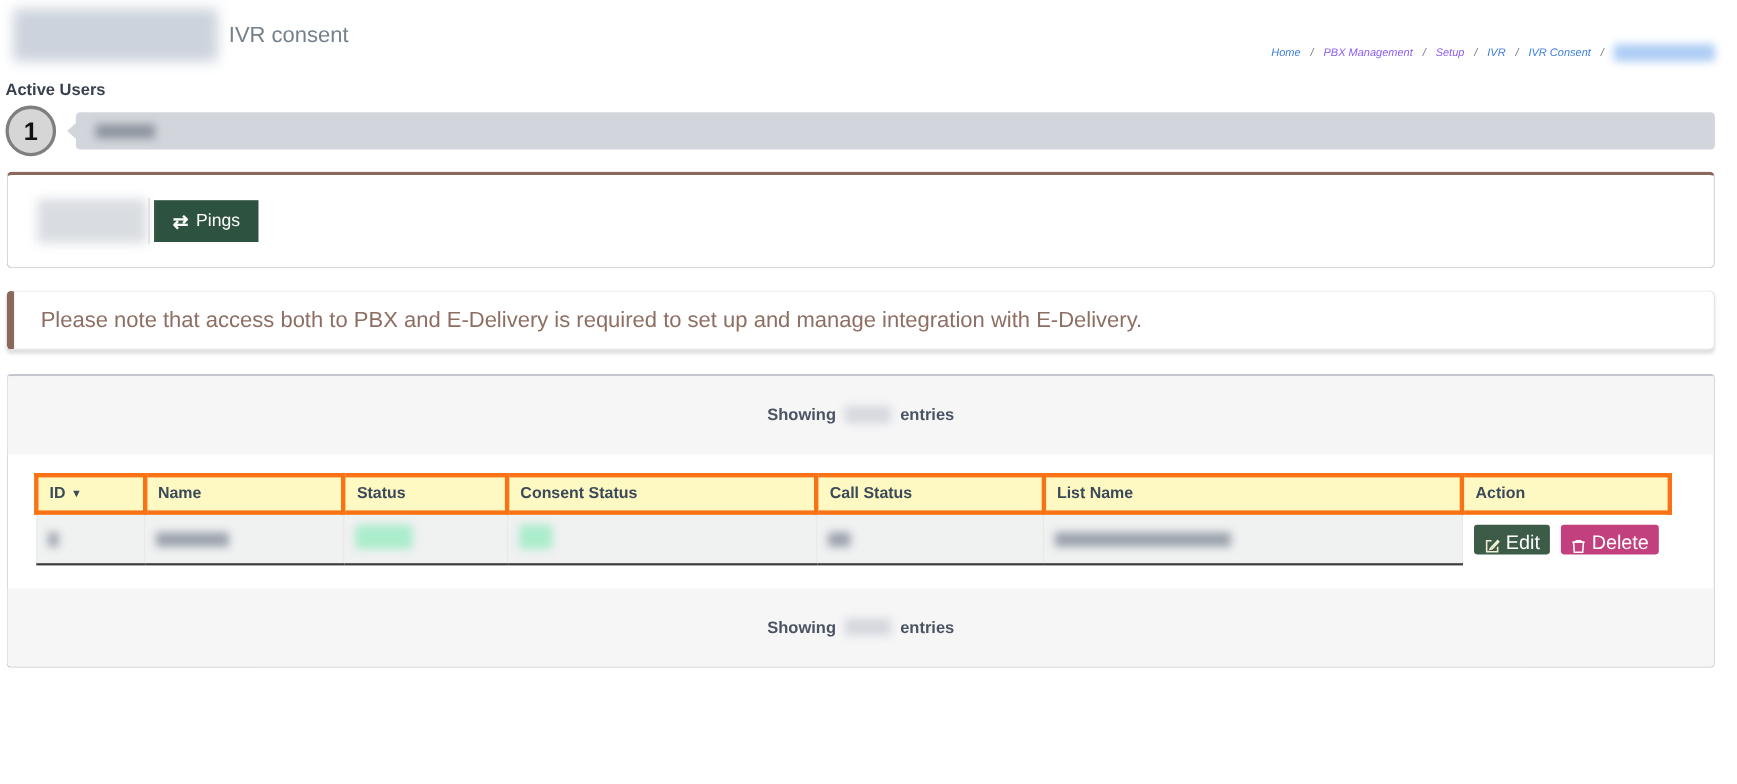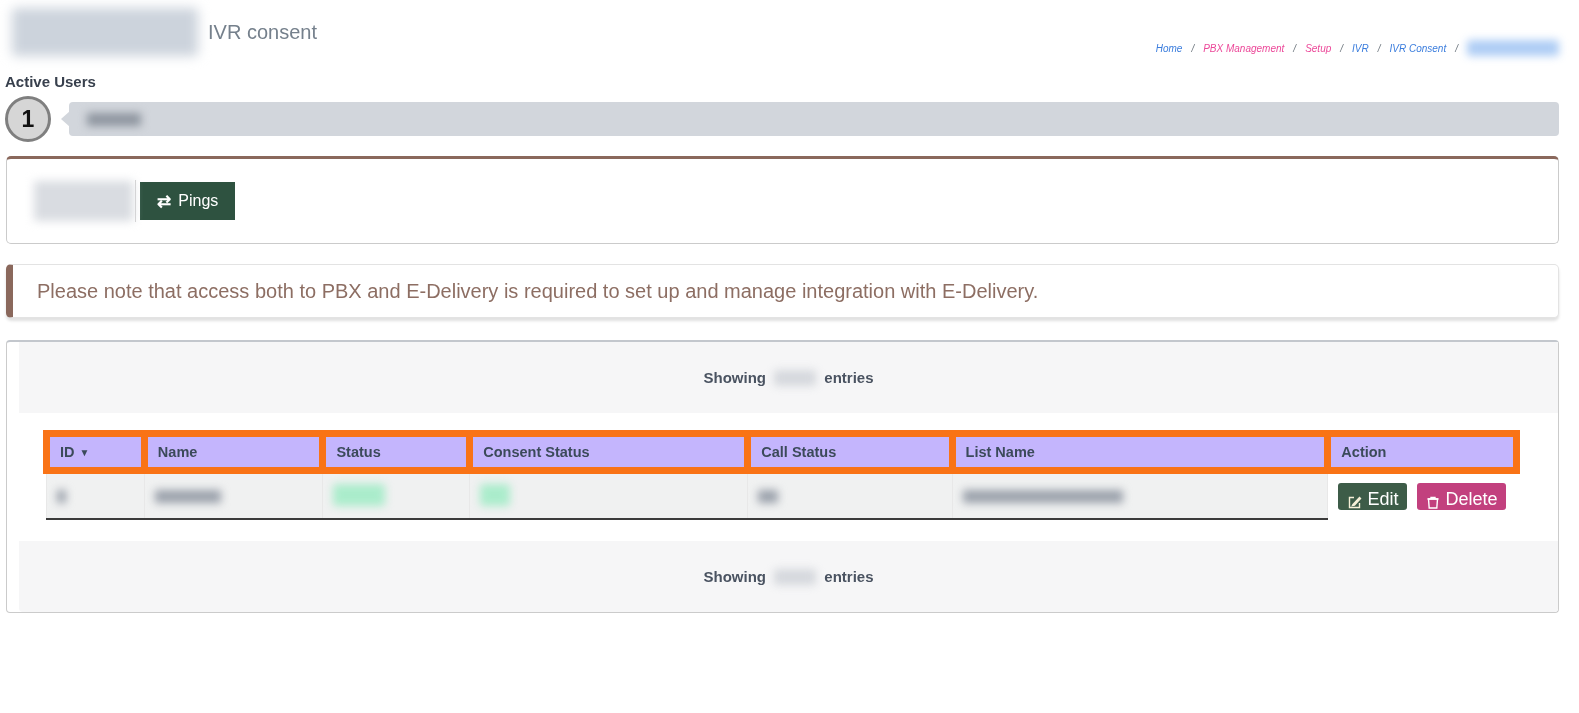--- a/index.html
+++ b/index.html
@@ -12,21 +12,21 @@
   }
   .blur { filter: blur(4px); border-radius: 3px; display: inline-block; }
 
   
   .header { display: flex; justify-content: space-between; align-items: flex-end; padding: 8px 20px 0 12px; }
   .title-wrap { display: flex; align-items: center; gap: 10px; }
   .title-redacted { width: 186px; height: 48px; background: #ccd3dc; filter: blur(6px); border-radius: 3px; }
   .page-title { font-size: 20px; font-weight: 400; color: #75808c; }
   .breadcrumb { margin-top: 14px; font-style: italic; font-size: 10px; color: #6c757d; display: flex; align-items: center; gap: 9px; white-space: nowrap; }
   .breadcrumb a { color: #3b7ddd; text-decoration: none; }
-  .crumb-plain { color: #ec4899; }
+  .crumb-plain { color: #8b5cf6; }
   .crumb-redacted { width: 92px; height: 16px; background: #aecdf5; filter: blur(4px); vertical-align: middle; }
 
   
   .active-users-label { margin: 17px 0 6px 5px; font-size: 15px; font-weight: bold; color: #38404d; }
   .active-users-row { display: flex; align-items: center; margin: 0 20px 0 5px; }
   .user-circle {
     width: 46px; height: 46px; border-radius: 50%; flex: 0 0 46px;
     background: #d6d6d6; border: 3px solid #7f7f7f;
     display: flex; align-items: center; justify-content: center;
     font-size: 23px; font-weight: bold; color: #111; z-index: 2;
@@ -58,21 +58,21 @@
     margin: 20px 20px 0 6px; background: #fff; min-height: 54px;
     border: 1px solid #e3e3e3; border-left: 7px solid #8a685c; border-radius: 5px;
     box-shadow: 0 3px 3px rgba(0,0,0,0.12);
     display: flex; align-items: center; padding: 8px 24px;
     color: #8d6e63; font-size: 20px;
   }
 
   
   .main-card {
     margin: 22px 20px 0 6px; background: #fff;
-    border: 1px solid #cbcbcb; border-top: 2px solid #c3c7cd; border-radius: 4px; padding-left: 12px;
+    border: 1px solid #cbcbcb; border-top: 2px solid #c3c7cd; border-radius: 4px;
   }
   .showing-band { background: #f6f6f7; text-align: center; padding: 27px 0; font-size: 15px; font-weight: bold; color: #4a5361; }
   .showing-band.bottom { margin-top: 21px; border-radius: 0 0 4px 4px; }
   .showing-redacted { width: 42px; height: 16px; background: #d5d8dd; filter: blur(4px); vertical-align: -3px; margin: 0 4px; }
 
   .filter-row {
     background: #fff; display: flex; justify-content: flex-end; align-items: center;
     padding: 20px 16px; gap: 8px; border-bottom: 1px solid #e7e7e7;
   }
   .filter-label { font-size: 15px; font-weight: bold; color: #3e4b5b; margin-right: 2px; }
@@ -83,22 +83,22 @@
     display: flex; align-items: center; gap: 7px; padding: 0 14px;
   }
   .btn-green + .btn-green { margin-left: 5px; }
   .caret { font-size: 11px; margin-left: 2px; }
   .icon-svg { display: block; }
 
   
   .table-wrap { padding: 17px 38px 0 24px; }
   table.records { width: 100%; border-collapse: collapse; font-size: 14.5px; }
   table.records th {
-    background: #c4b5fd; color: #3b4a5a; font-weight: bold; text-align: left;
-    padding: 7px 10px; border: 7px solid #f97316; white-space: nowrap;
+    background: #fef9c3; color: #3b4a5a; font-weight: bold; text-align: left;
+    padding: 7px 10px; border: 4px solid #f97316; white-space: nowrap;
   }
   th.col-action { text-align: center; border-left: 1px solid #ccd4e0; }
   .sort-arrow { font-size: 10px; color: #3b4a5a; margin-left: 5px; vertical-align: 1px; }
   table.records td {
     background: #f0f1f1; padding: 9px 10px; height: 45px;
     border-left: 1px solid #e8e8e8; border-right: 1px solid #e8e8e8;
     border-bottom: 2px solid #3b3b3b;
   }
   table.records td.cell-action { background: #fff; border-bottom: none; border-right: none; text-align: center; white-space: nowrap; }
   .cell-redacted { height: 13px; background: #9aa1ab; filter: blur(4px); }

